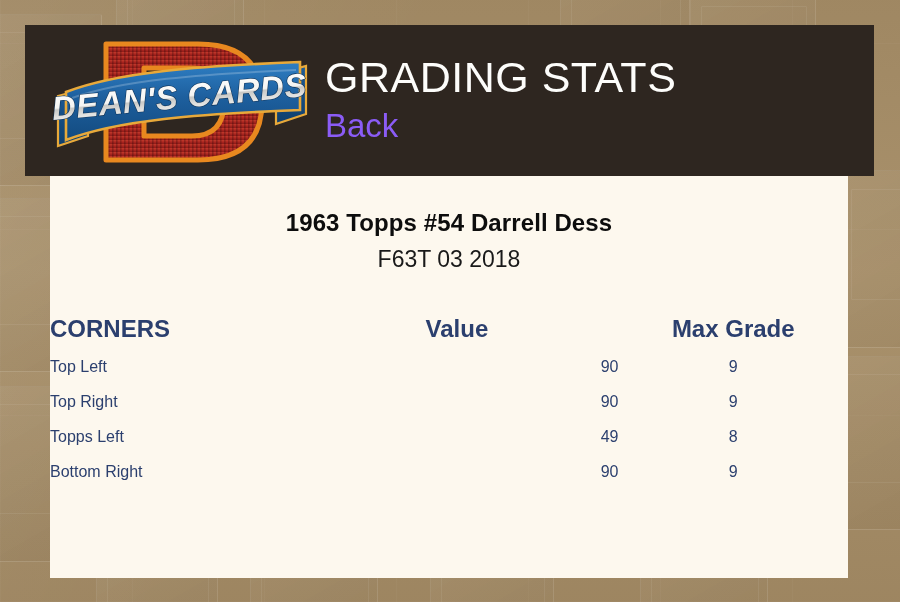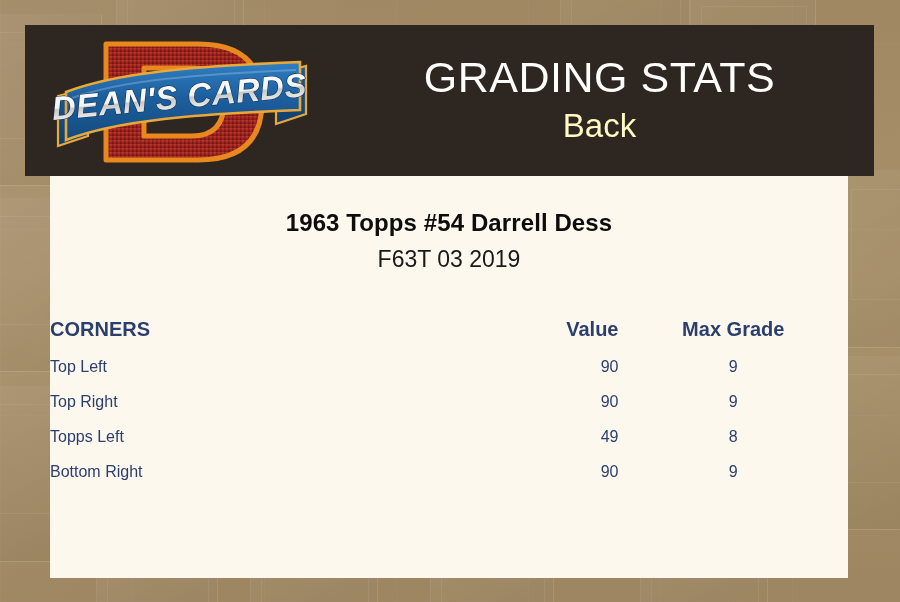--- a/index.html
+++ b/index.html
@@ -78,37 +78,36 @@
   .logo svg { display: block; }
 
   .header-titles {
     position: absolute;
     left: 300px;
     right: 0;
     top: 0;
     bottom: 0;
     display: flex;
     flex-direction: column;
-    align-items: center;
     justify-content: center;
     color: #ffffff;
   }
   .header-title {
     font-size: 43px;
     letter-spacing: 0.5px;
     line-height: 1.06;
     font-weight: 400;
     color: #fdfdfb;
     white-space: nowrap;
   }
   .header-subtitle {
     font-size: 33px;
     font-weight: 400;
     line-height: 1.25;
-    color: #fef9c3;
+    color: #8b5cf6;
     margin-top: 4px;
   }
 
   
   .content-panel {
     position: absolute;
     left: 50px;
     top: 176px;
     width: 798px;
     height: 402px;
@@ -143,27 +142,27 @@
   .stats-table th,
   .stats-table td {
     padding: 0;
     font-weight: 400;
   }
   .col-label  { width: 360px; }
   .col-value  { width: 185px; }
   .col-max    { width: 220px; }
 
   .stats-table thead th {
-    font-size: 20px;
+    font-size: 24px;
     font-weight: bold;
     height: 40px;
     vertical-align: middle;
   }
   .th-section { text-align: left;  padding-left: 55px; }
-  .th-value   { text-align: right; }
+  .th-value   { text-align: left; }
   .th-max     { }
 
   .stats-table tbody td {
     font-size: 16px;
     height: 35px;
     vertical-align: middle;
   }
   .td-label { text-align: left; padding-left: 100px; }
   .td-value { text-align: right; }
   .td-max   { text-align: center; }
@@ -241,21 +240,21 @@
     <div class="header-titles">
       <div class="header-title">GRADING STATS</div>
       <div class="header-subtitle">Back</div>
     </div>
   </div>
 
   <div class="content-panel">
 
     <div class="card-title">1963 Topps #54 Darrell Dess</div>
 
-    <div class="card-subtitle">F63T 03 2019</div>
+    <div class="card-subtitle">F63T 03 2018</div>
 
     <table class="stats-table">
       <colgroup>
         <col class="col-label">
         <col class="col-value">
         <col class="col-max">
       </colgroup>
       <thead>
         <tr>
           <th class="th-section">CORNERS</th>

